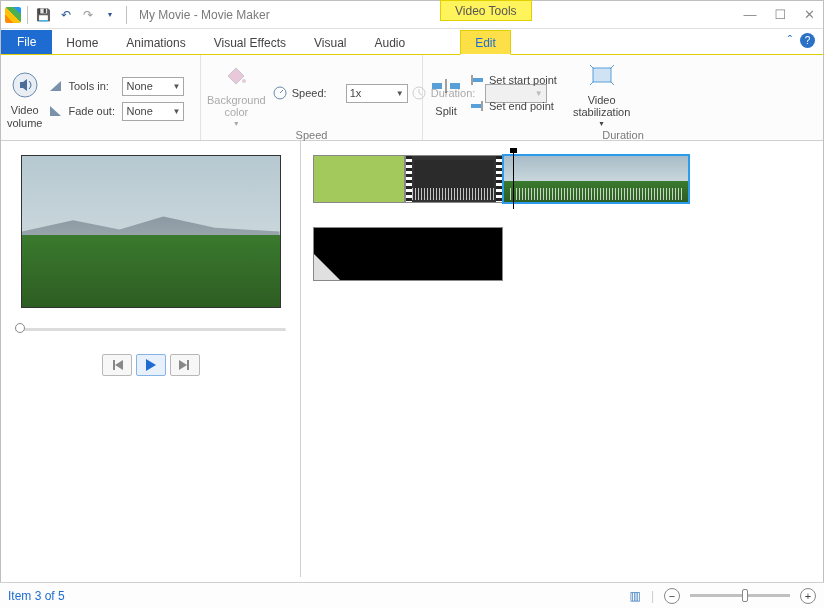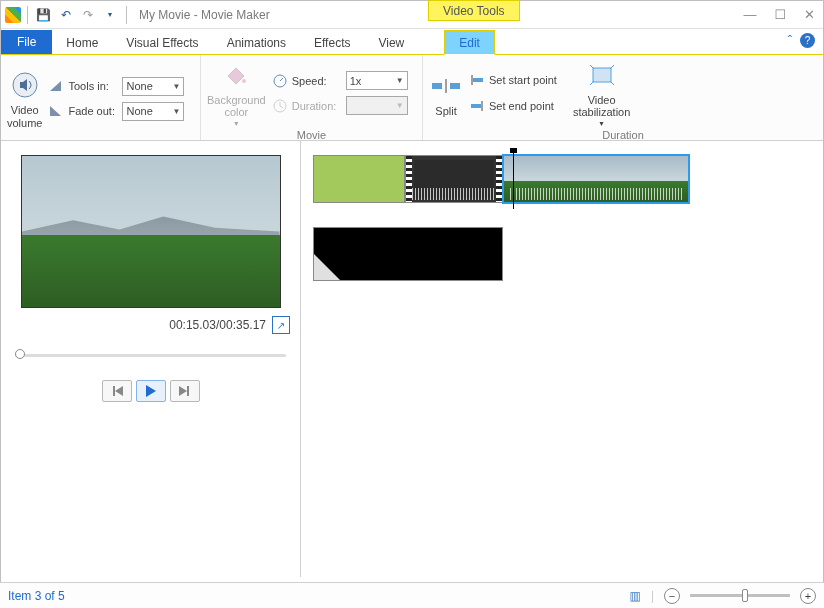--- a/index.html
+++ b/index.html
@@ -5,30 +5,30 @@
 * { margin: 0; padding: 0; box-sizing: border-box; font-family: "Segoe UI", Tahoma, sans-serif; }
 body { width: 824px; height: 608px; background: #fff; overflow: hidden; border: 1px solid #bfbfbf; }
 
 
 .titlebar { height: 28px; background: #fff; display: flex; align-items: center; border-bottom: 1px solid #e0e0e0; }
 .titlebar-left { display: flex; align-items: center; gap: 2px; padding-left: 4px; }
 .app-icon { width: 16px; height: 16px; background: linear-gradient(45deg,#ff8c00 25%,#ffc107 25% 50%,#4caf50 50% 75%,#2196f3 75%); border-radius: 2px; }
 .qat-btn { width: 20px; height: 20px; display: flex; align-items: center; justify-content: center; color: #2b579a; font-size: 12px; cursor: pointer; }
 .sep-v { width:1px; height:18px; background:#c0c0c0; margin:0 4px; }
 .title-text { color:#7a7a7a; font-size:12px; margin-left:6px; }
-.title-center { position:absolute; left:428px; top:0; }
+.title-center { position:absolute; left:440px; top:0; }
 .video-tools-tab { background:#fff45c; border:1px solid #e0d000; padding:3px 14px 2px; font-size:12px; color:#555; }
 .win-controls { margin-left:auto; display:flex; gap:18px; padding-right:8px; }
 .win-controls span { color:#888; font-size:13px; cursor:pointer; }
 
 
 .tabsrow { height:26px; display:flex; align-items:flex-end; border-bottom:1px solid #e0d000; background:#fff; position:relative; }
 .tab { padding:5px 14px 4px; font-size:12px; color:#444; cursor:pointer; }
 .tab.file { background:#1e6cd1; color:#fff; padding:5px 16px; }
-.tab.edit-active { background:#7dd3fc; border:1px solid #e0d000; border-bottom:1px solid #fff; color:#1e6cd1; margin-bottom:-1px; position:relative; }
+.tab.edit-active { background:#fde047; border:1px solid #e0d000; border-bottom:1px solid #fff; color:#1e6cd1; margin-bottom:-1px; position:relative;margin-left:15px; }
 .tabsrow .help-icons { position:absolute; right:8px; top:4px; display:flex; gap:8px; }
 .help-icons span { color:#2b72c7; font-size:13px; cursor:pointer; }
 
 
 .ribbon { background:#fcfcfc; border-bottom:1px solid #d0d0d0; display:flex; height:86px; }
 .group { border-right:1px solid #e2e2e2; display:flex; flex-direction:column; padding:3px 6px 1px; }
 .group-body { flex:1; display:flex; align-items:center; gap:6px; }
 .group-label { text-align:center; font-size:11px; color:#7a7a7a; padding-bottom:1px; }
 .vbtn { display:flex; flex-direction:column; align-items:center; gap:2px; cursor:pointer; font-size:11px; color:#444; line-height:1.1; text-align:center; }
 .icon-lg { width:34px; height:34px; display:flex; align-items:center; justify-content:center; }
@@ -99,24 +99,24 @@
   <div class="win-controls">
     <span>—</span>
     <span>☐</span>
     <span>✕</span>
   </div>
 </div>
 
 <div class="tabsrow">
   <div class="tab file">File</div>
   <div class="tab">Home</div>
+  <div class="tab">Animations</div>
   <div class="tab">Visual Effects</div>
-  <div class="tab">Animations</div>
-  <div class="tab">Effects</div>
-  <div class="tab">View</div>
+  <div class="tab">Visual</div>
+  <div class="tab">Audio</div>
   <div style="width:26px"></div>
   <div class="tab edit-active">Edit</div>
   <div class="help-icons">
     <span>ˆ</span>
     <span style="background:#2b72c7;color:#fff;width:15px;height:15px;border-radius:50%;display:inline-flex;align-items:center;justify-content:center;font-size:10px">?</span>
   </div>
 </div>
 
 <div class="ribbon">
 
@@ -164,21 +164,21 @@
         <div class="icon-lg">
           <svg width="28" height="28" viewBox="0 0 28 28">
               <path d="M6 15l8-8 8 8-8 8z" fill="#d08ab2" stroke="#888"></path>
               <circle cx="22" cy="20" r="2" fill="#d08ab2"></circle>
             </svg>
         </div>
         <span style="white-space:pre-line">Background
 color</span>
           <span style="font-size:8px">▾</span>
       </div>
-      <div style="display:flex;flex-direction:column;gap:3px">
+      <div style="display:flex;flex-direction:row;gap:3px">
         <div class="row-sm">
           <svg class="ic-sm" viewBox="0 0 16 16">
               <circle cx="8" cy="8" r="6" fill="none" stroke="#6a89ad"></circle>
               <path d="M8 8l3-3" stroke="#6a89ad"></path>
             </svg>
           <span class="lbl">Speed:</span>
           <div class="combo">
               <span>1x</span>
               <span class="caret">▼</span>
             </div>
@@ -189,21 +189,21 @@
               <path d="M8 4v4l3 2" stroke="#888" fill="none"></path>
             </svg>
           <span class="lbl">Duration:</span>
           <div class="combo disabled">
               <span></span>
               <span class="caret" style="color:#bbb">▼</span>
             </div>
         </div>
       </div>
     </div>
-    <div class="group-label">Movie</div>
+    <div class="group-label">Speed</div>
   </div>
 
   <div class="group" style="flex:1;border-right:none">
     <div class="group-body">
       <div class="vbtn">
         <div class="icon-lg">
           <svg width="30" height="18" viewBox="0 0 30 18">
               <rect x="1" y="6" width="10" height="6" fill="#5aa0d8"></rect>
               <rect x="19" y="6" width="10" height="6" fill="#5aa0d8"></rect>
               <line x1="15" y1="2" x2="15" y2="16" stroke="#444"></line>
@@ -243,24 +243,20 @@
   </div>
 </div>
 
 <div class="main">
   <div class="preview-pane">
     <div class="preview-video">
       <div class="sky"></div>
         <div class="mtn"></div>
         <div class="grass"></div>
     </div>
-    <div class="time-row">
-      <span>00:15.03/00:35.17</span>
-      <span class="fullscreen-ic">↗</span>
-    </div>
     <div class="slider">
       <div class="slider-track"></div>
         <div class="slider-thumb"></div>
     </div>
     <div class="play-controls">
       <div class="pc-btn">
           <svg width="12" height="10">
             <path d="M12 0v10L4 5zM2 0h2v10H2z" fill="#888"></path>
           </svg>
         </div>

